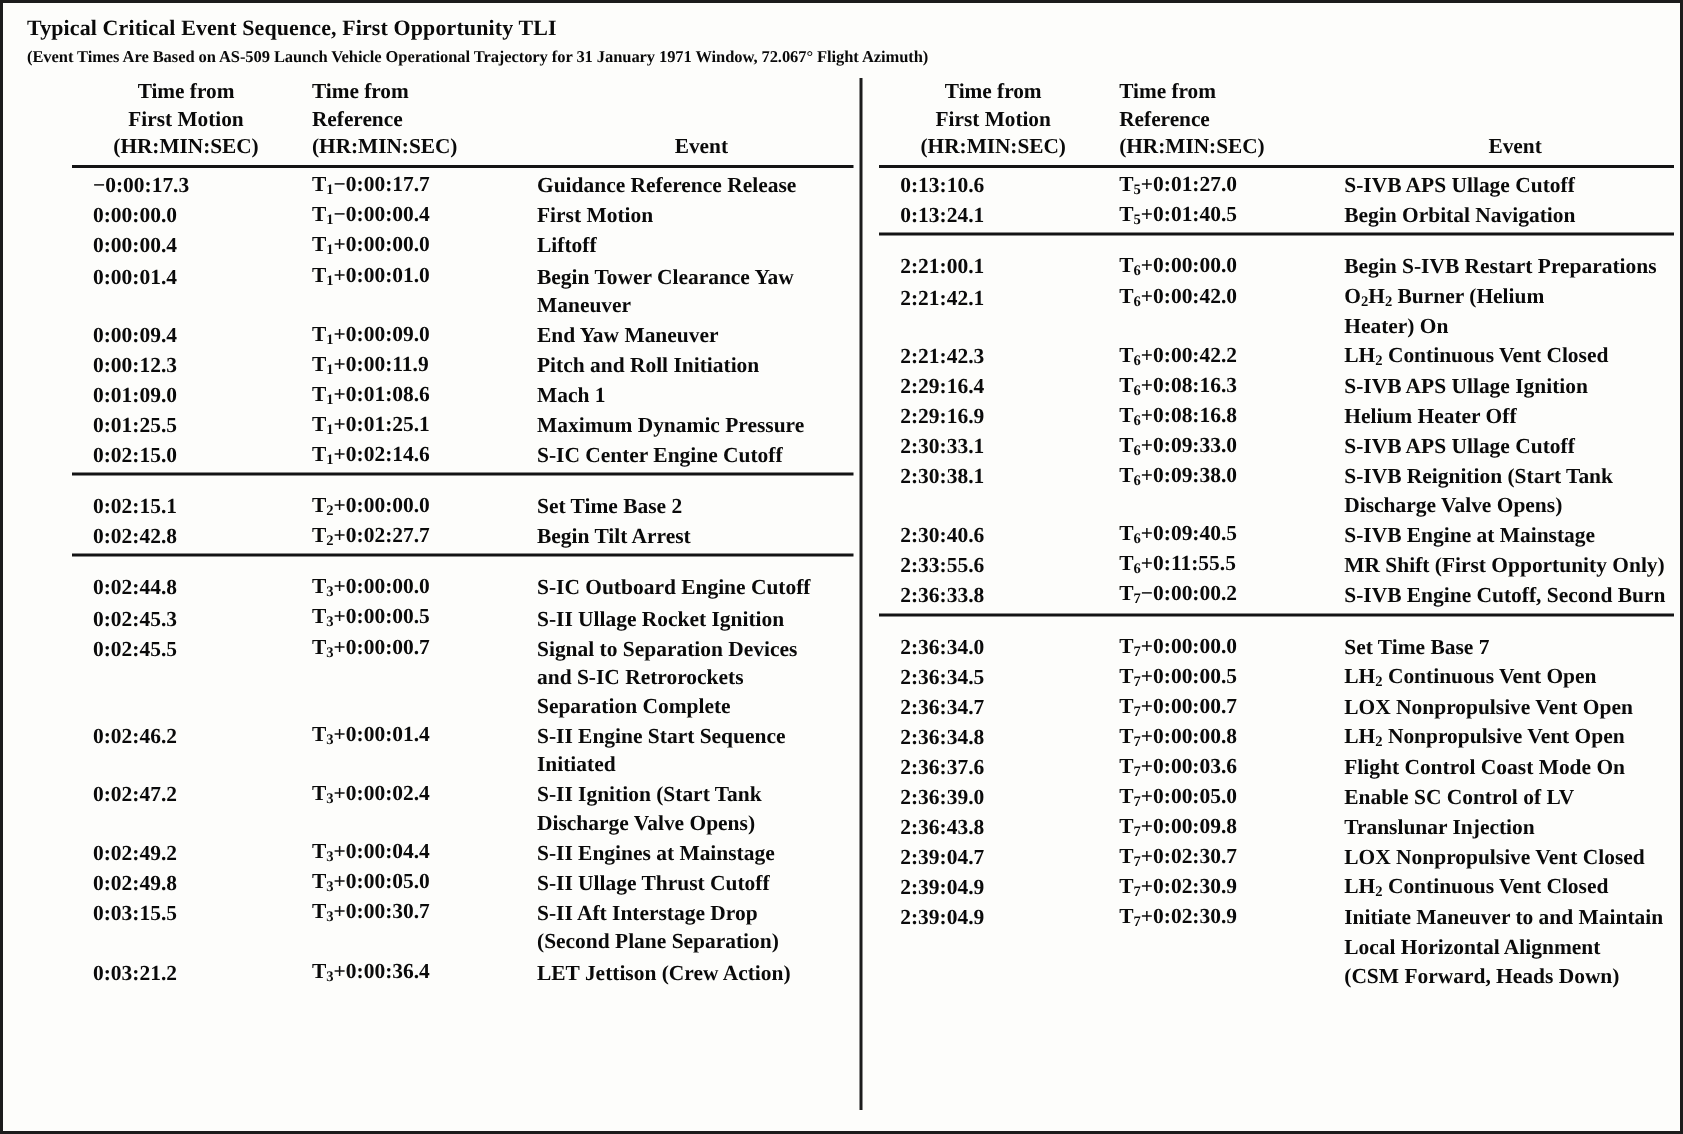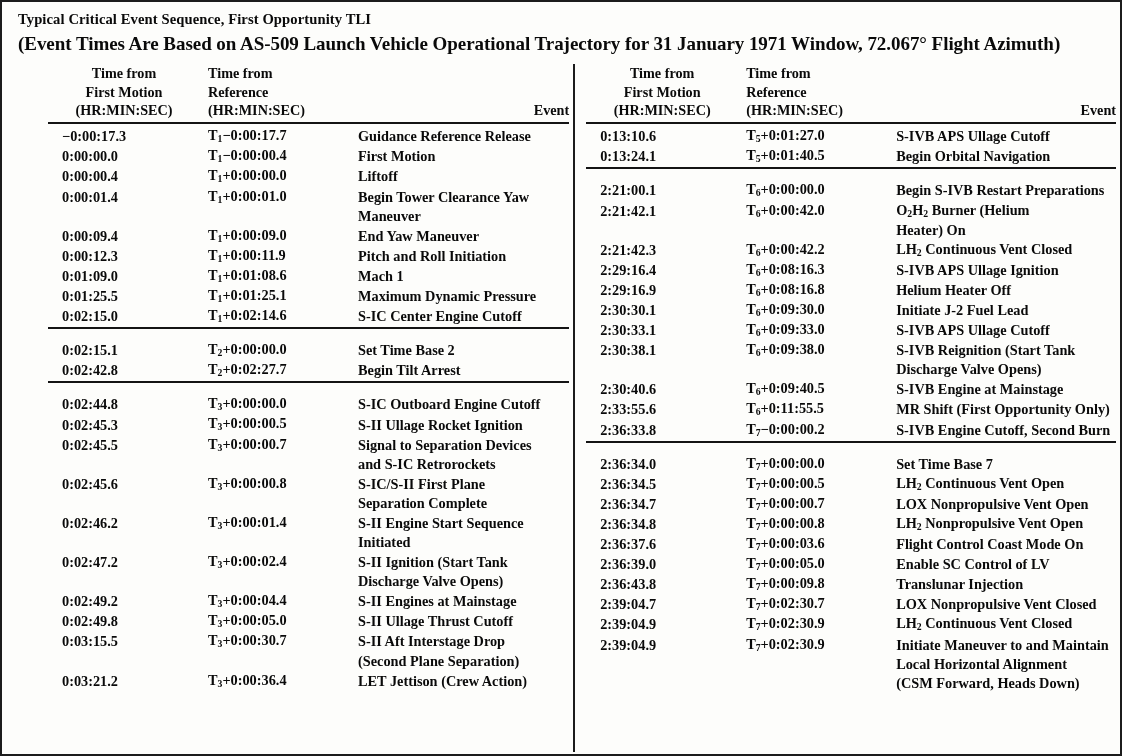--- a/index.html
+++ b/index.html
@@ -29,21 +29,21 @@
     text-align: left;
   }
   .title-line-1 {
     font-size: 14.6px;
     font-weight: 600;
     letter-spacing: 0.1px;
     line-height: 1.45;
     white-space: nowrap;
   }
   .title-line-2 {
-    font-size: 19px;
+    font-size: 11px;
     font-weight: 600;
     letter-spacing: -0.05px;
     line-height: 1.5;
     white-space: nowrap;
   }
   
   #tables {
     display: flex;
     align-items: stretch;
     height: 688px;
@@ -70,21 +70,21 @@
   .hcell {
     font-size: 14.2px;
     font-weight: 700;
     text-align: center;
     white-space: nowrap;
   }
   .c-time1 { width: 152px; flex: none; }
   .c-time2 { width: 158px; flex: none; }
   .c-event { flex: 1 1 auto; }
   .hcell.c-time2 { text-align: left; padding-left: 8px; }
-  .hcell.c-event { text-align: right; }
+  .hcell.c-event { text-align: center; }
 
   
   .group { padding-top: 2px; }
   .group + .group { margin-top: 1px; }
   .group.ruled { border-bottom: 2.2px solid #141414; padding-bottom: 1px; }
   .group.gap-top { padding-top: 10px; }
 
   .row {
     display: flex;
     align-items: flex-end;
@@ -214,25 +214,20 @@
             <div class="row">
               <div class="cell cell-t1">0:02:45.5</div>
               <div class="cell cell-t2">T<sub>3</sub>+0:00:00.7</div>
               <div class="cell cell-ev">Signal to Separation Devices</div>
             </div>
             <div class="row cont">
               <div class="cell cell-t1"></div>
               <div class="cell cell-t2"></div>
               <div class="cell cell-ev">and S-IC Retrorockets</div>
             </div>
-            <div class="row">
-              <div class="cell cell-t1">0:02:45.6</div>
-              <div class="cell cell-t2">T<sub>3</sub>+0:00:00.8</div>
-              <div class="cell cell-ev">S-IC/S-II First Plane</div>
-            </div>
             <div class="row cont">
               <div class="cell cell-t1"></div>
               <div class="cell cell-t2"></div>
               <div class="cell cell-ev">Separation Complete</div>
             </div>
             <div class="row">
               <div class="cell cell-t1">0:02:46.2</div>
               <div class="cell cell-t2">T<sub>3</sub>+0:00:01.4</div>
               <div class="cell cell-ev">S-II Engine Start Sequence</div>
             </div>
@@ -336,25 +331,20 @@
               <div class="cell cell-t1">2:29:16.4</div>
               <div class="cell cell-t2">T<sub>6</sub>+0:08:16.3</div>
               <div class="cell cell-ev">S-IVB APS Ullage Ignition</div>
             </div>
             <div class="row">
               <div class="cell cell-t1">2:29:16.9</div>
               <div class="cell cell-t2">T<sub>6</sub>+0:08:16.8</div>
               <div class="cell cell-ev">Helium Heater Off</div>
             </div>
             <div class="row">
-              <div class="cell cell-t1">2:30:30.1</div>
-              <div class="cell cell-t2">T<sub>6</sub>+0:09:30.0</div>
-              <div class="cell cell-ev">Initiate J-2 Fuel Lead</div>
-            </div>
-            <div class="row">
               <div class="cell cell-t1">2:30:33.1</div>
               <div class="cell cell-t2">T<sub>6</sub>+0:09:33.0</div>
               <div class="cell cell-ev">S-IVB APS Ullage Cutoff</div>
             </div>
             <div class="row">
               <div class="cell cell-t1">2:30:38.1</div>
               <div class="cell cell-t2">T<sub>6</sub>+0:09:38.0</div>
               <div class="cell cell-ev">S-IVB Reignition (Start Tank</div>
             </div>
             <div class="row cont">

